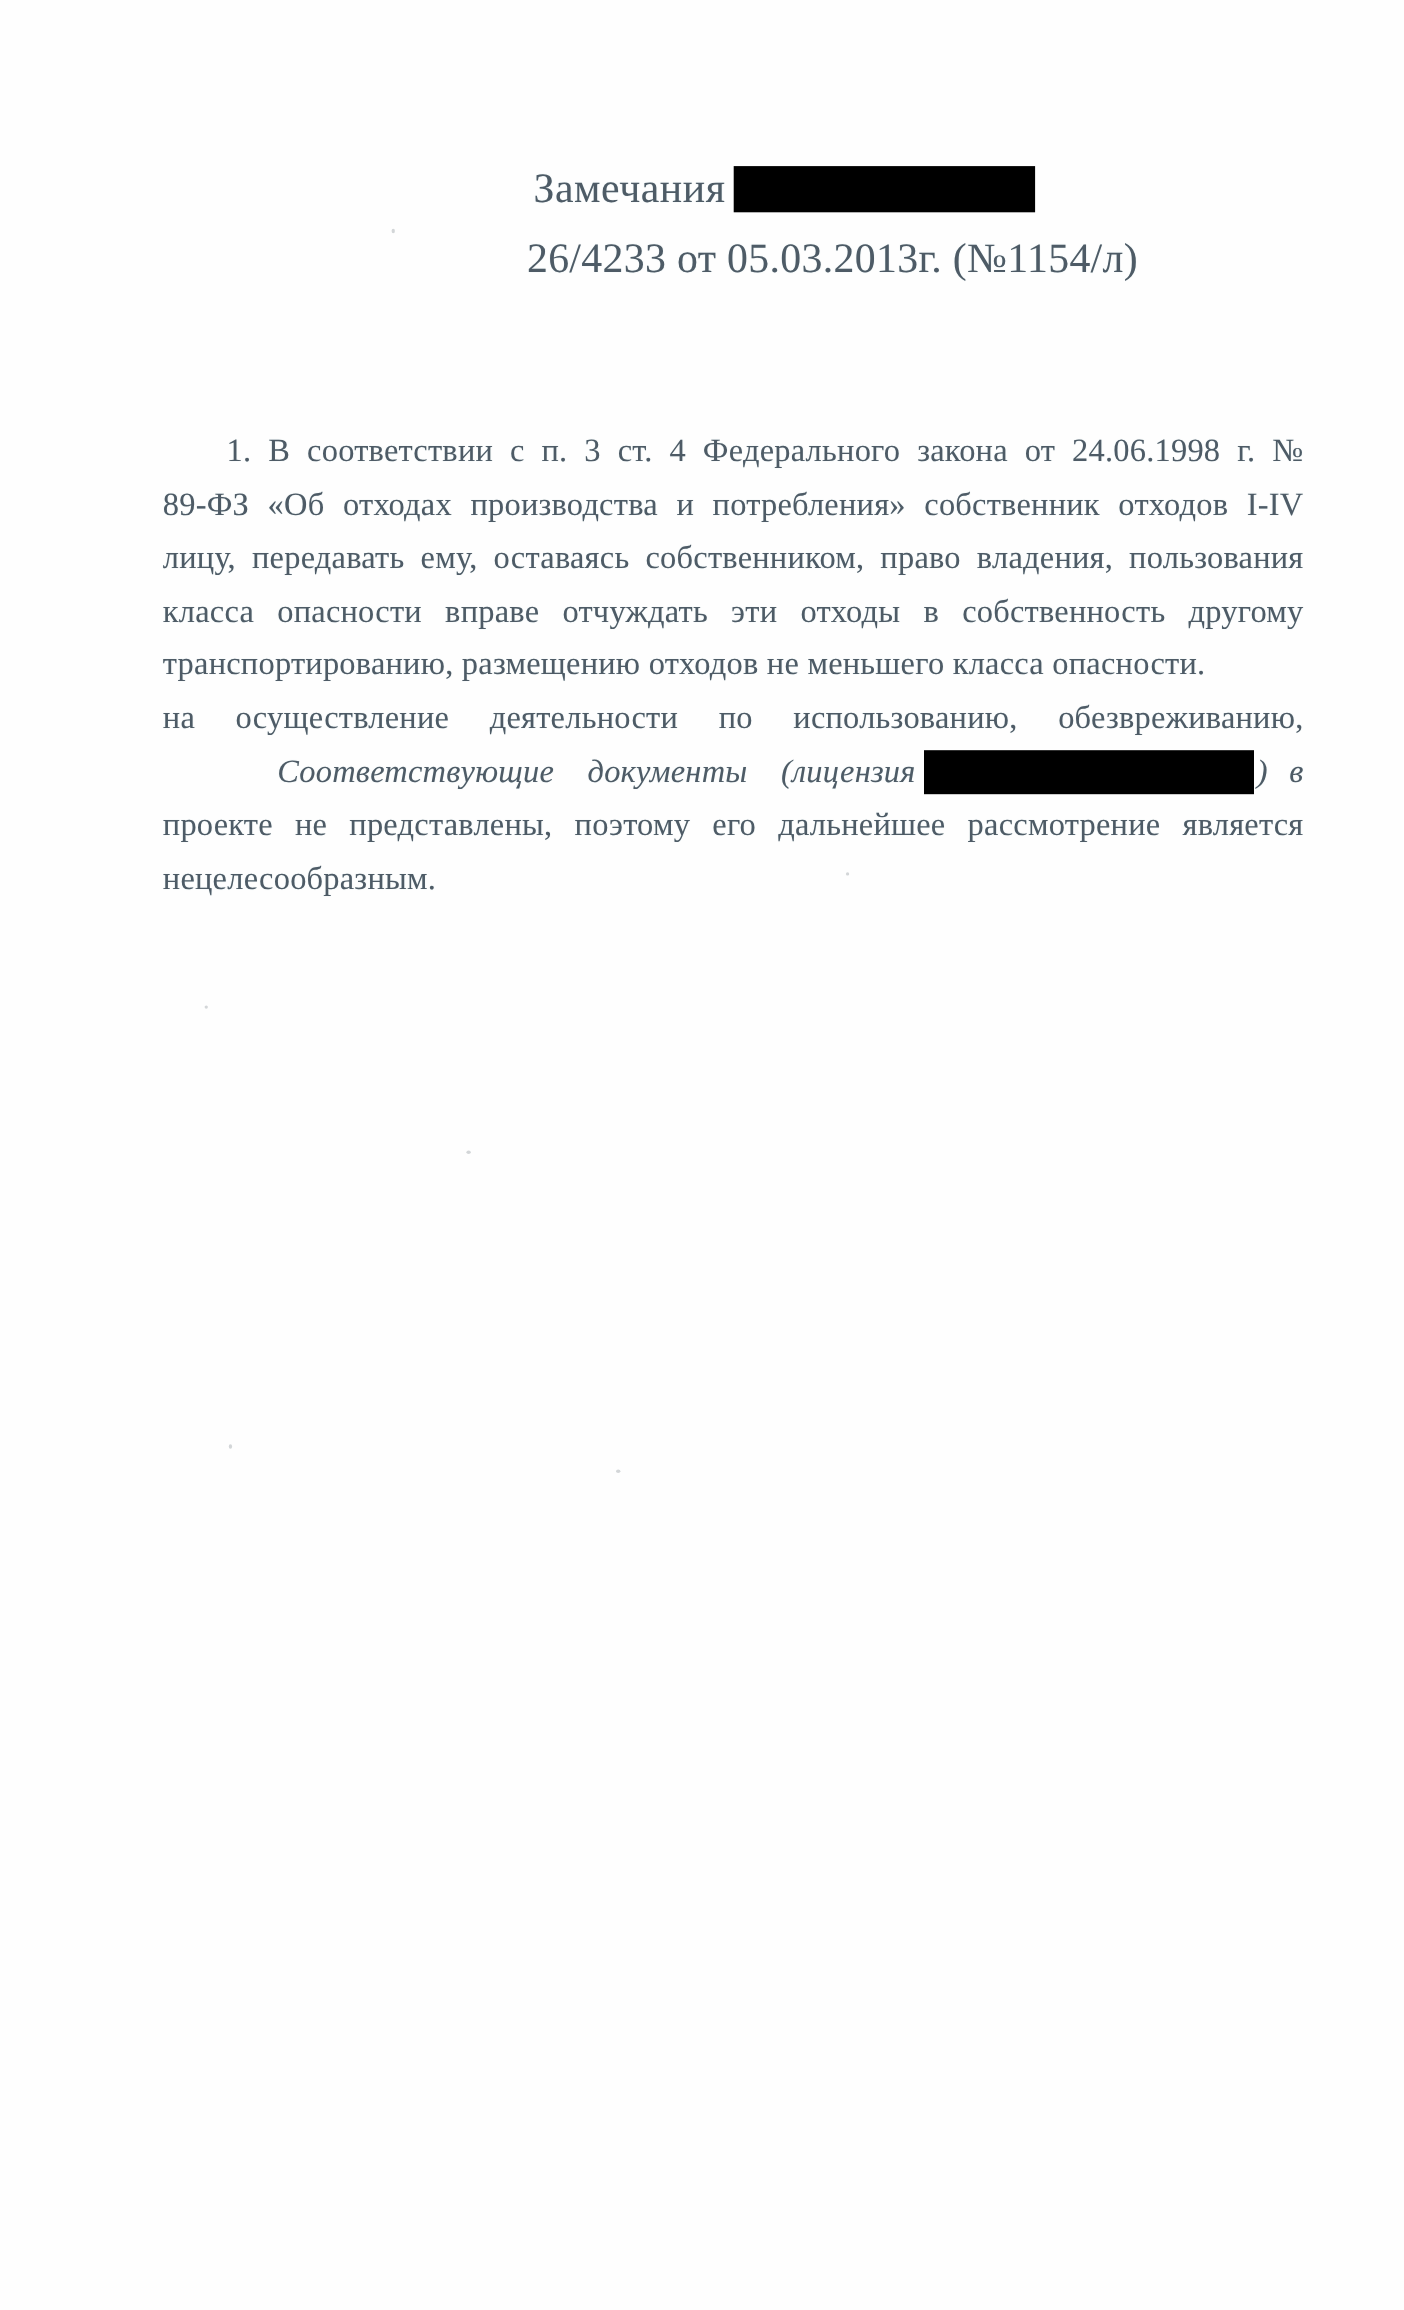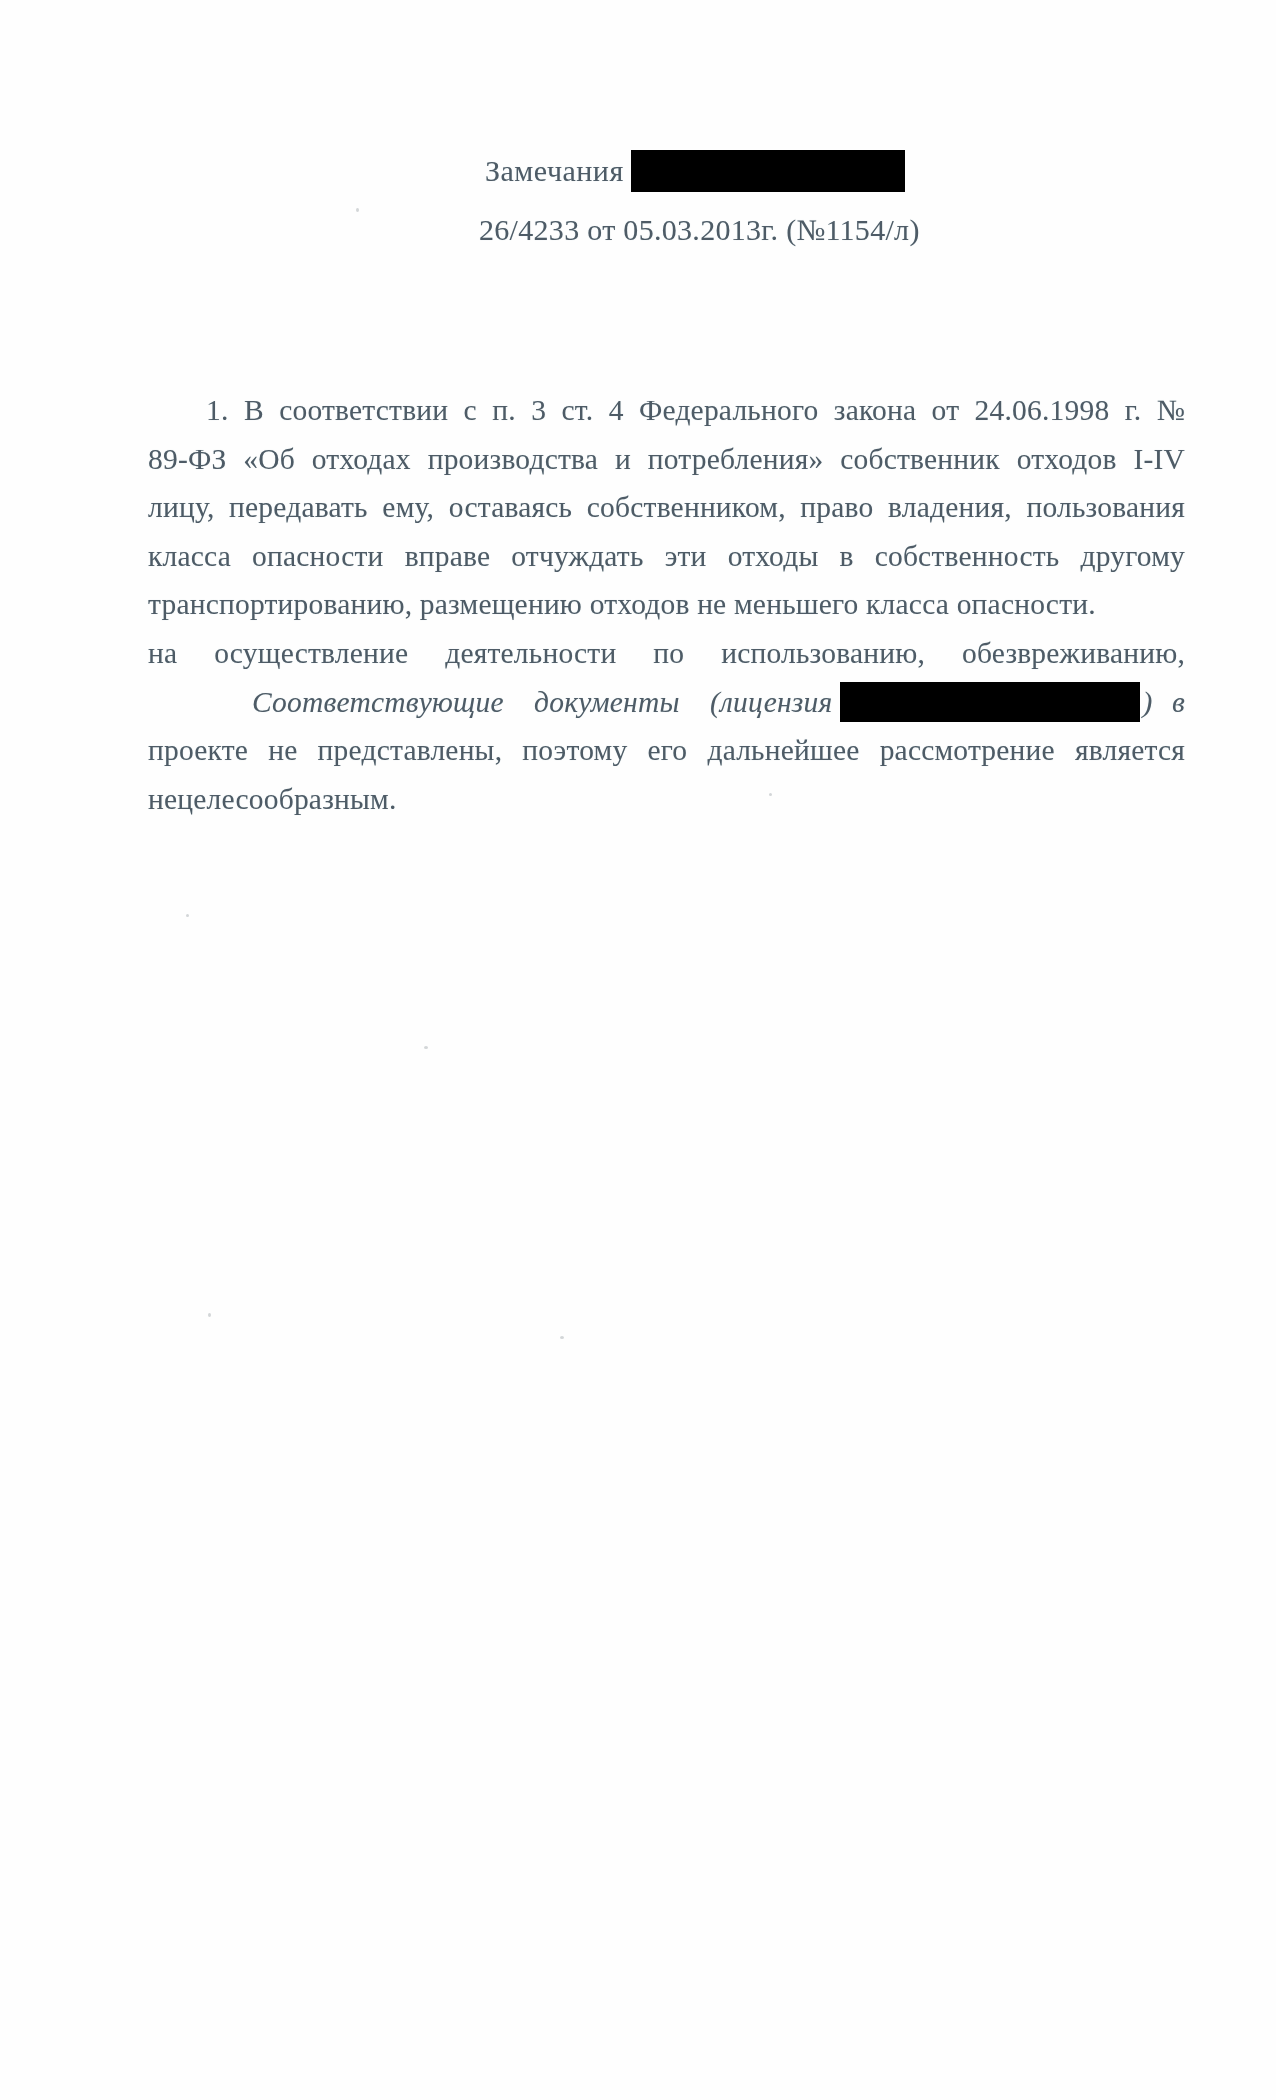--- a/index.html
+++ b/index.html
@@ -16,42 +16,42 @@
     font-family: "Liberation Serif", "DejaVu Serif", serif;
     color: #4e5b66;
   }
   
   .header-line {
     position: absolute;
     left: 485px;
     top: 150px;
     display: flex;
     align-items: center;
-    font-size: 30px;
+    font-size: 38px;
     letter-spacing: 0.5px;
   }
   .header-label {
     white-space: pre;
     text-shadow: 0 0 1px rgba(90, 150, 160, 0.25);
   }
   .redaction-bar {
     background: #000000;
     display: inline-block;
     flex: 0 0 auto;
   }
   .bar-header {
     width: 274px;
     height: 42px;
     margin-left: 7px;
   }
   .ref-line {
     position: absolute;
     left: 479px;
     top: 213px;
-    font-size: 30px;
+    font-size: 38px;
     letter-spacing: 0.3px;
     white-space: pre;
     text-shadow: 0 0 1px rgba(90, 150, 160, 0.25);
   }
   
   .doc-body {
     position: absolute;
     left: 148px;
     top: 386px;
     width: 1037px;

